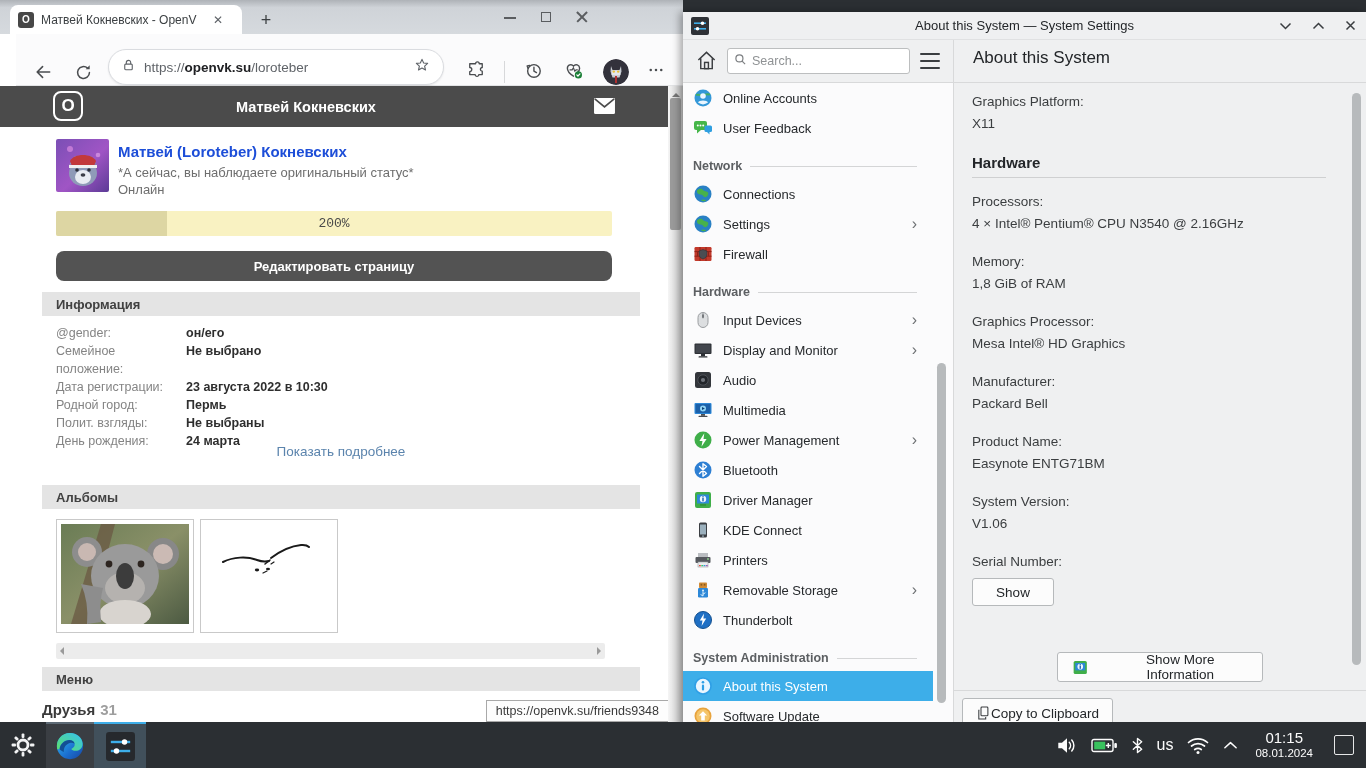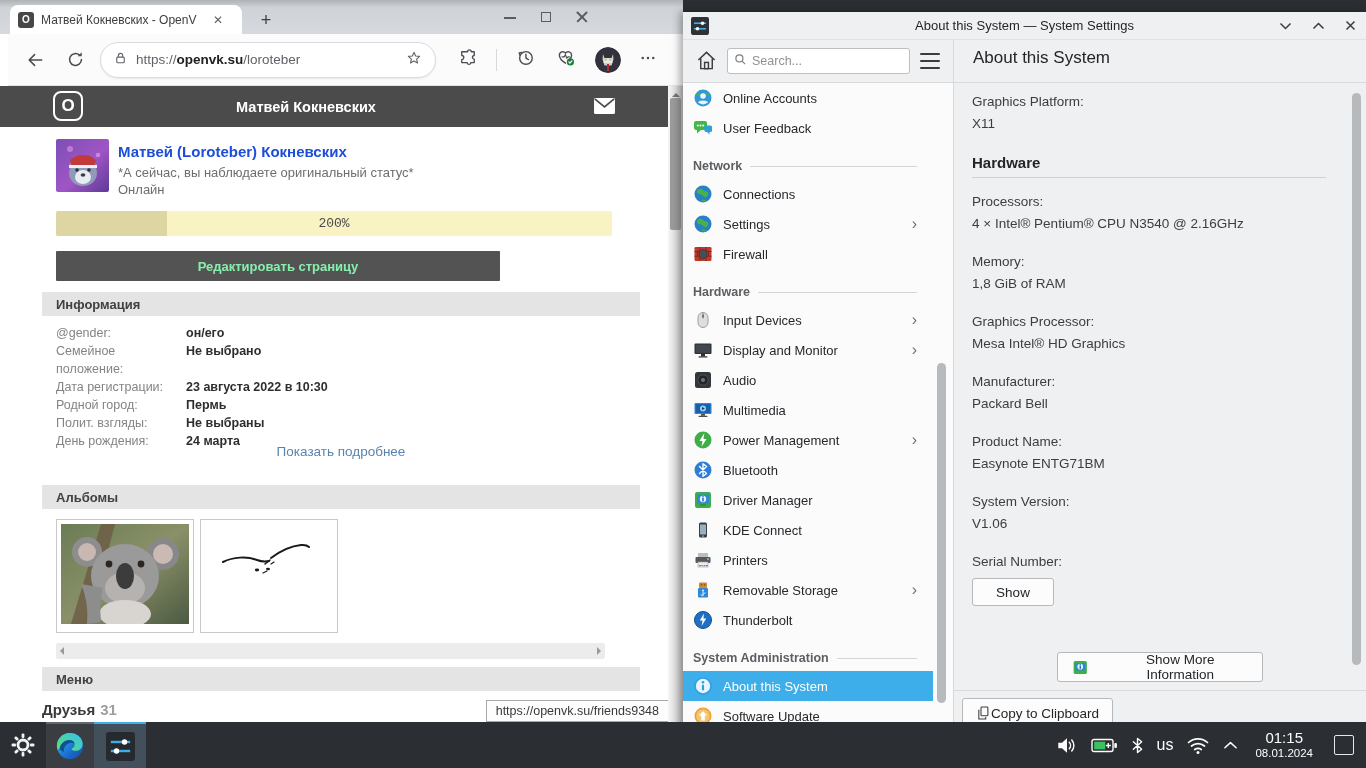--- a/index.html
+++ b/index.html
@@ -19,22 +19,22 @@
   .tab-close { color:#5f6368; font-size:12px; line-height:1; cursor:default; }
   .newtab { position:absolute; left:254px; top:8px; width:24px; height:24px; color:#3c4043; font-size:18px;
             display:flex; align-items:center; justify-content:center; }
   .bwin-controls { position:absolute; right:95px; top:0; height:34px; display:flex; align-items:center; gap:24px; }
   .bwc { width:12px; height:12px; position:relative; }
   .bwc.min::after { content:""; position:absolute; left:0; right:0; top:6px; height:1.6px; background:#5a5d60; }
   .bwc.max::after { content:""; position:absolute; inset:1px; border:1.5px solid #5a5d60; }
   .bwc.cls::before,.bwc.cls::after { content:""; position:absolute; left:-1px; top:5px; width:14px; height:1.6px; background:#5a5d60; }
   .bwc.cls::before{ transform:rotate(45deg);} .bwc.cls::after{ transform:rotate(-45deg);}
 
-  .btoolbar { position:absolute; left:8px; top:34px; width:100%; height:52px; background:#fbfbfc;
-              border-bottom:1px solid #e2e3e5; display:flex; align-items:center; }
+  .btoolbar { position:absolute; left:16px; top:34px; width:100%; height:52px; background:#fbfbfc;
+              border-bottom:1px solid #e2e3e5; display:flex; align-items:flex-end; }
   .nav-ic { width:26px; height:26px; margin-left:14px; display:flex; align-items:center; justify-content:center; }
   .urlpill { margin-left:12px; width:336px; height:36px; background:#fff; border:1px solid #dadce0;
              box-shadow:0 1px 2px rgba(0,0,0,.08); border-radius:18px; display:flex; align-items:center; padding:0 12px; gap:8px; }
   .urltext { font-size:13.5px; color:#5f6368; white-space:nowrap; overflow:hidden; flex:1; }
   .urltext b { color:#202124; font-weight:700; }
   .tb-right { display:flex; align-items:center; gap:18px; margin-left:22px; }
   .tb-sep { width:1px; height:22px; background:#d7d8da; }
   .avatar-btn { width:26px; height:26px; border-radius:50%; overflow:hidden; }
 
   
@@ -46,22 +46,22 @@
               color:#fff; font-size:14.5px; font-weight:bold; }
   .vk-mail { position:absolute; right:52px; top:10px; width:23px; height:20px; }
   .pavatar { position:absolute; left:56px; top:53px; width:53px; height:53px; border-radius:2px; overflow:hidden; }
   .pname { position:absolute; left:118px; top:57px; font-size:15px; font-weight:bold; color:#1d4ed8; }
   .pstatus { position:absolute; left:118px; top:79px; font-size:13px; color:#6e6e6e; }
   .ponline { position:absolute; left:118px; top:96px; font-size:13px; color:#6e6e6e; }
   .ratingbar { position:absolute; left:56px; top:125px; width:556px; height:25px; background:#f9f2c2; border-radius:2px; overflow:hidden; }
   .ratingfill { position:absolute; left:0; top:0; bottom:0; width:20%; background:#ddd6a3; }
   .ratingtext { position:absolute; inset:0; display:flex; align-items:center; justify-content:center;
                 font-size:13px; color:#4a4a4a;font-family:Liberation Mono, monospace; }
-  .editbtn { position:absolute; left:56px; top:165px; width:444px; height:30px; background:#535353; border-radius:1px;
-             color:#86efac; font-size:13px; font-weight:bold; display:flex; align-items:center; justify-content:center; }
+  .editbtn { position:absolute; left:56px; top:165px; width:556px; height:30px; background:#535353; border-radius:8px;
+             color:#ffffff; font-size:13px; font-weight:bold; display:flex; align-items:center; justify-content:center; }
   .sechdr { position:absolute; left:42px; width:598px; height:24px; background:#e4e4e4; color:#414141;
             font-size:13px; font-weight:bold; display:flex; align-items:center; padding-left:14px; }
   .infotable { position:absolute; left:56px; top:238px; width:556px; display:grid; grid-template-columns:130px 1fr;
                font-size:12.5px; line-height:18px; }
   .infotable .lbl { color:#848484; } .infotable .val { color:#2e2e2e; font-weight:bold; }
   .showmore { position:absolute; left:42px; top:358px; width:598px; text-align:center; font-size:13.5px; color:#5b84ad; }
   .albums { position:absolute; left:56px; top:433px; display:flex; gap:6px; }
   .thumb { border:1px solid #c9c9c9; background:#fff; padding:4px; }
   .hscroll { position:absolute; left:56px; top:557px; width:549px; height:16px; background:#ececec; border-radius:2px; }
   .hscroll .arr { position:absolute; top:4px; width:0; height:0; border:4px solid transparent; }

